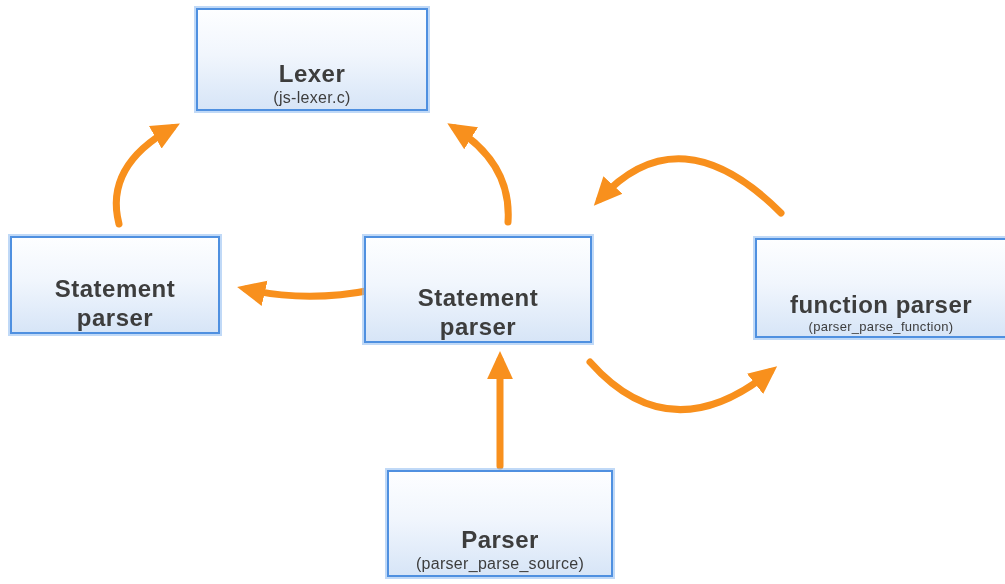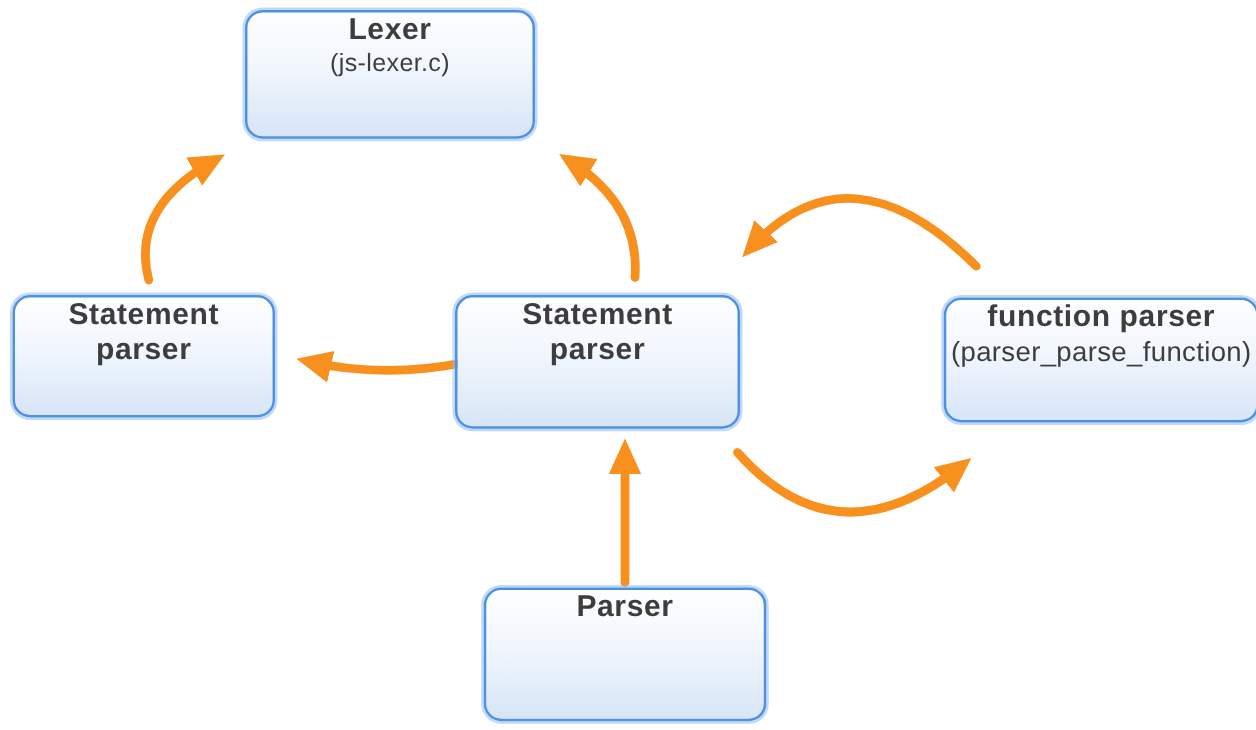--- a/index.html
+++ b/index.html
@@ -20,50 +20,50 @@
     left: 0;
     top: 0;
     width: 1005px;
     height: 584px;
     pointer-events: none;
   }
   .node {
     position: absolute;
     box-sizing: border-box;
     border: 2px solid #4f90e0;
-    border-radius: 14px;
+    border-radius: 0;
     background: linear-gradient(180deg, #fdfeff 0%, #f1f6fd 45%, #d7e5f7 100%);
     box-shadow: 0 0 0 2px rgba(140, 185, 240, 0.55);
     display: flex;
     flex-direction: column;
     align-items: center;
-    justify-content: flex-start;
+    justify-content: flex-end;
     text-align: center;
     color: #3d3d3d;
   }
   .node-title {
     font-size: 24px;
     font-weight: 700;
     letter-spacing: 0.5px;
     line-height: 1.18;
     white-space: pre-line;
   }
   .node-subtitle {
-    font-size: 20px;
+    font-size: 16px;
     font-weight: 400;
     letter-spacing: 0.3px;
     line-height: 1.3;
     white-space: nowrap;
   }
   #node-lexer        { left: 196px; top: 8px;   width: 232px; height: 103px; }
   #node-expression   { left: 10px;  top: 236px; width: 210px; height: 98px;  }
   #node-statement    { left: 364px; top: 236px; width: 228px; height: 107px; }
   #node-function     { left: 755px; top: 238px; width: 252px; height: 100px; }
   #node-parser       { left: 387px; top: 470px; width: 226px; height: 107px; }
-  #node-function .node-subtitle { font-size: 22px; }
+  #node-function .node-subtitle { font-size: 13px; }
 </style>
 </head>
 <body>
 
 <div class="canvas">
 
   <svg class="arrow-layer" width="1005" height="584" viewBox="0 0 1005 584" xmlns="http://www.w3.org/2000/svg">
     <defs>
       <marker id="ah" viewBox="0 0 10 10" refX="6.5" refY="5" markerWidth="4.2" markerHeight="4.2" orient="auto-start-reverse" markerUnits="strokeWidth">
         <path d="M 0 0.6 L 9.6 5 L 0 9.4 z" fill="#F8901D"></path>
@@ -94,15 +94,16 @@
 parser</div>
   </div>
 
   <div class="node" id="node-function">
     <div class="node-title">function parser</div>
     <div class="node-subtitle">(parser_parse_function)</div>
   </div>
 
   <div class="node" id="node-parser">
     <div class="node-title">Parser</div>
+    <div class="node-subtitle">(parser_parse_source)</div>
   </div>
 
 </div>
 
 </body></html>

